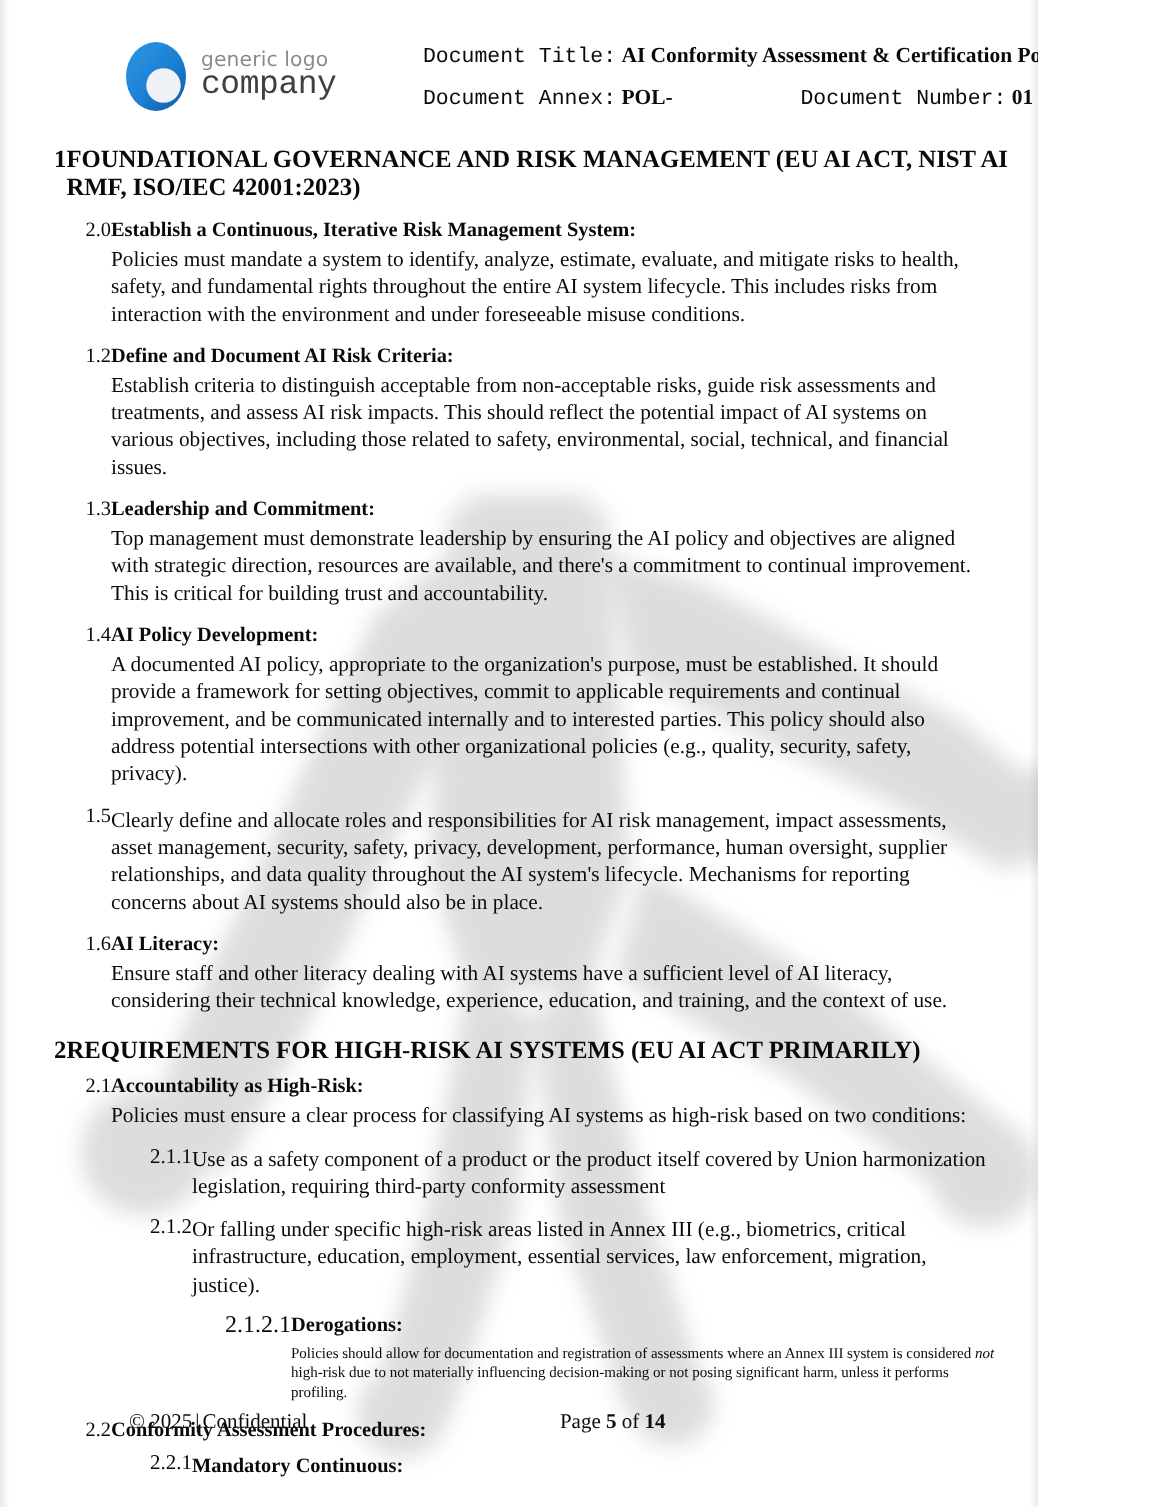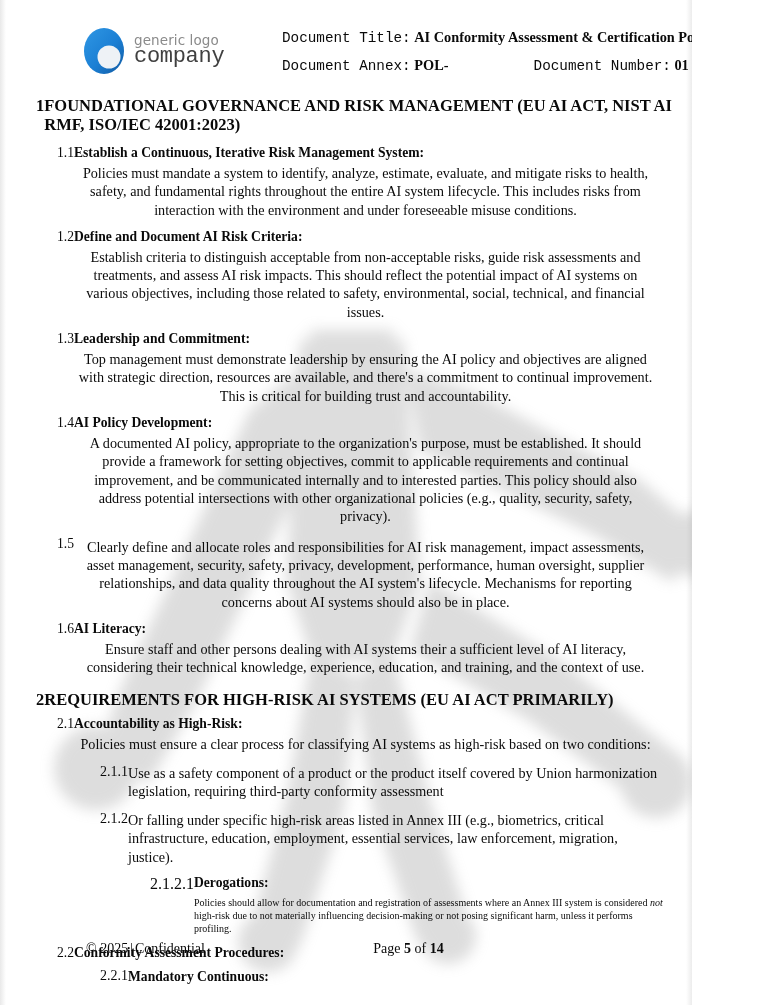--- a/index.html
+++ b/index.html
@@ -111,21 +111,21 @@
     font-size: 13.6px; font-weight: 400;
   }
   .l2row .body { flex: 1 1 auto; }
   .l2row .body .ttl {
     font-size: 13.6px; font-weight: 700; line-height: 1.25;
     display: block;
   }
   .l2row .body p {
     margin: 2px 15px 0 0;
     font-size: 14.2px; line-height: 1.29;
-    text-align: center;
+    text-align: left;
   }
 
   .l3row {
     display: flex;
     margin-top: 10px;
     padding-right: 26px;
   }
   .l3row .num {
     flex: 0 0 48px;
     padding-left: 100px;
@@ -236,21 +236,21 @@
       </div>
 
     </div>
 
     <div class="h1row">
       <span class="num">1</span>
       <span class="txt">FOUNDATIONAL GOVERNANCE AND RISK MANAGEMENT (EU AI ACT, NIST AI RMF, ISO/IEC 42001:2023)</span>
     </div>
 
     <div class="l2row">
-      <span class="num">1.1</span>
+      <span class="num">2.0</span>
       <span class="body">
         <span class="ttl">Establish a Continuous, Iterative Risk Management System:</span>
         <p>Policies must mandate a system to identify, analyze, estimate, evaluate, and mitigate risks to health, safety, and fundamental rights throughout the entire AI system lifecycle. This includes risks from interaction with the environment and under foreseeable misuse conditions.</p>
       </span>
     </div>
 
     <div class="l2row">
       <span class="num">1.2</span>
       <span class="body">
         <span class="ttl">Define and Document AI Risk Criteria:</span>
@@ -278,21 +278,21 @@
       <span class="num">1.5</span>
       <span class="body">
         <p>Clearly define and allocate roles and responsibilities for AI risk management, impact assessments, asset management, security, safety, privacy, development, performance, human oversight, supplier relationships, and data quality throughout the AI system's lifecycle. Mechanisms for reporting concerns about AI systems should also be in place.</p>
       </span>
     </div>
 
     <div class="l2row">
       <span class="num">1.6</span>
       <span class="body">
         <span class="ttl">AI Literacy:</span>
-        <p>Ensure staff and other persons dealing with AI systems their a sufficient level of AI literacy, considering their technical knowledge, experience, education, and training, and the context of use.</p>
+        <p>Ensure staff and other literacy dealing with AI systems have a sufficient level of AI literacy, considering their technical knowledge, experience, education, and training, and the context of use.</p>
       </span>
     </div>
 
     <div class="h1row">
       <span class="num">2</span>
       <span class="txt">REQUIREMENTS FOR HIGH-RISK AI SYSTEMS (EU AI ACT PRIMARILY)</span>
     </div>
 
     <div class="l2row tight">
       <span class="num">2.1</span>

